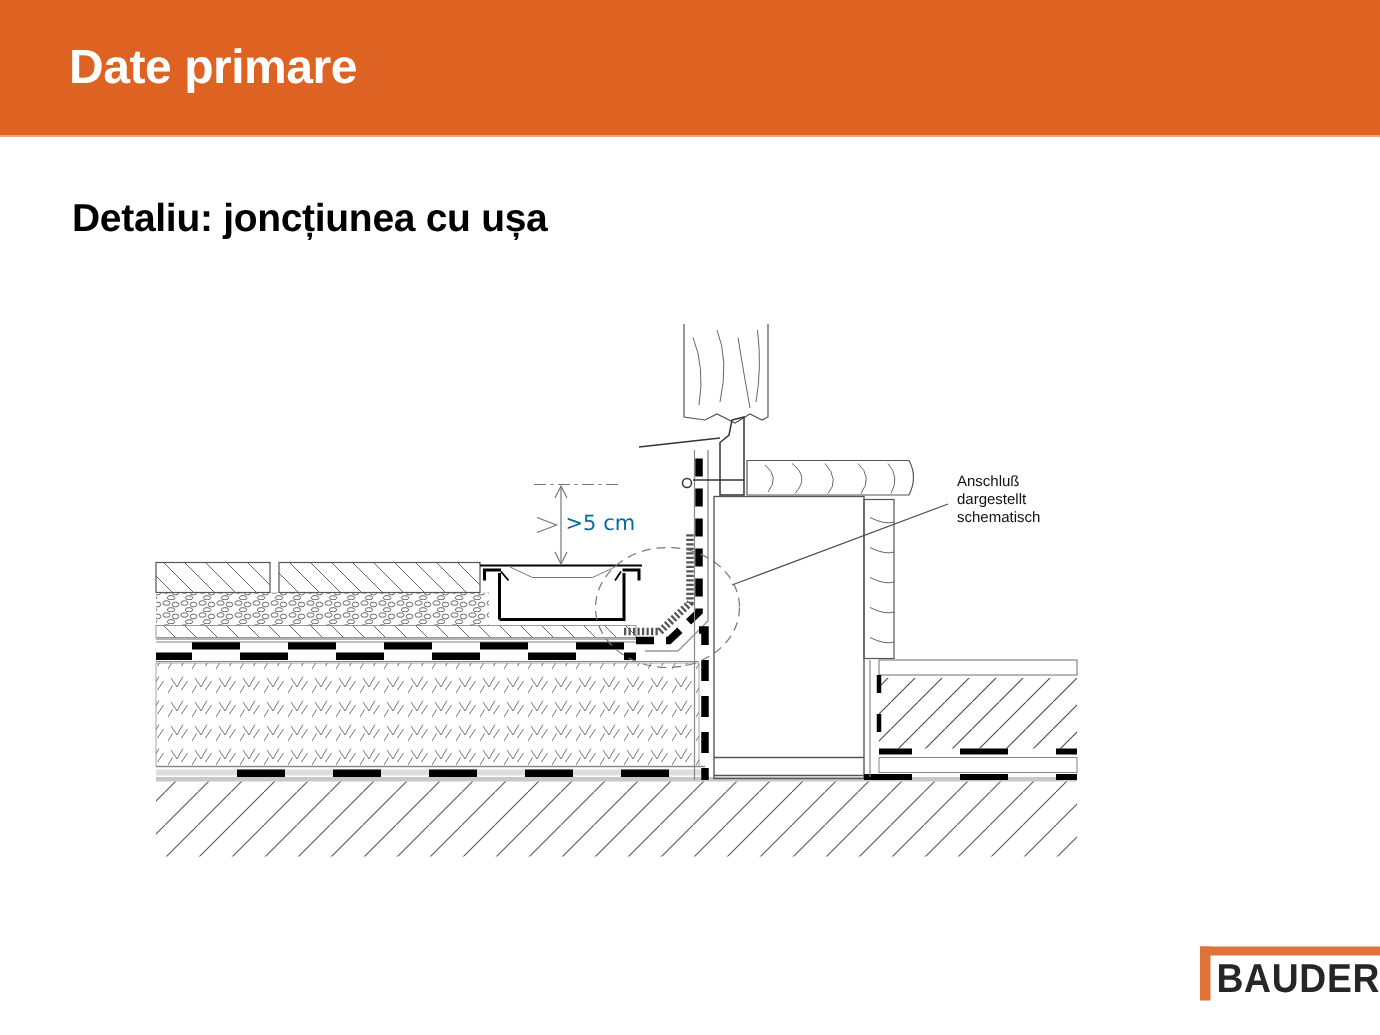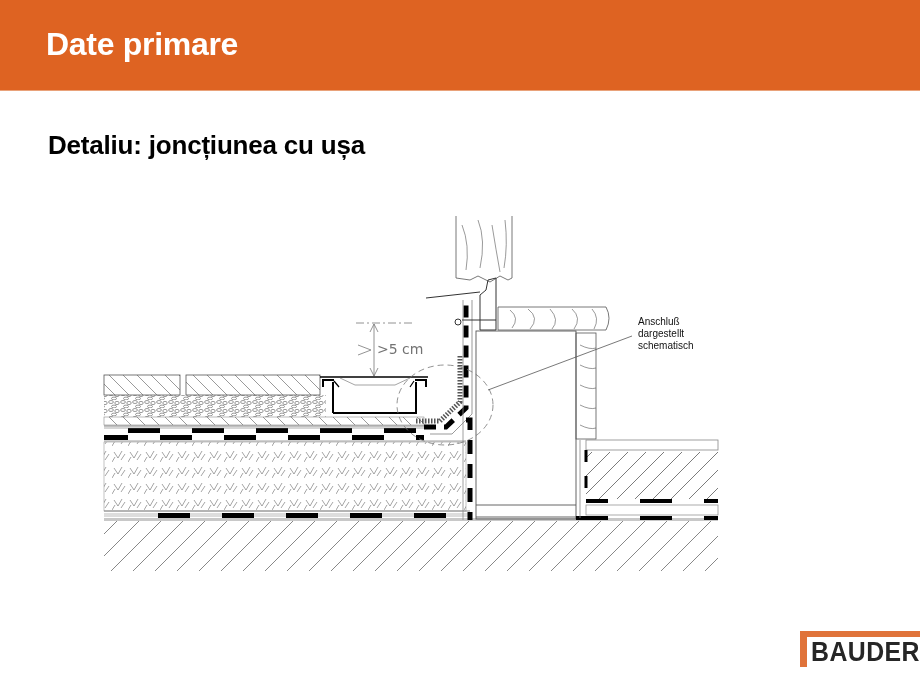--- a/index.html
+++ b/index.html
@@ -25,21 +25,21 @@
   .drawing {
     position: absolute; left: 0; top: 0; width: 920px; height: 690px;
   }
   .annotation {
     position: absolute; left: 638px; top: 316px;
     font-size: 10px; line-height: 12px; color: #111111;
   }
   .annotation div { white-space: nowrap; }
   .dim-label {
     position: absolute; left: 377px; top: 341px;
-    font-family: "DejaVu Sans", sans-serif; font-size: 14px; color: #737373;
+    font-family: "DejaVu Sans", sans-serif; font-size: 14px; color: #0369a1;
   }
   .logo {
     position: absolute; left: 800px; top: 631px; width: 128px; height: 36px;
   }
   .logo-bracket {
     position: absolute; left: 0; top: 0; width: 128px; height: 36px;
   }
   .logo-bracket .top { position: absolute; left: 0; top: 0; width: 128px; height: 6px; background: #E0733A; }
   .logo-bracket .left { position: absolute; left: 0; top: 0; width: 7px; height: 36px; background: #E0733A; }
   .logo-text {

